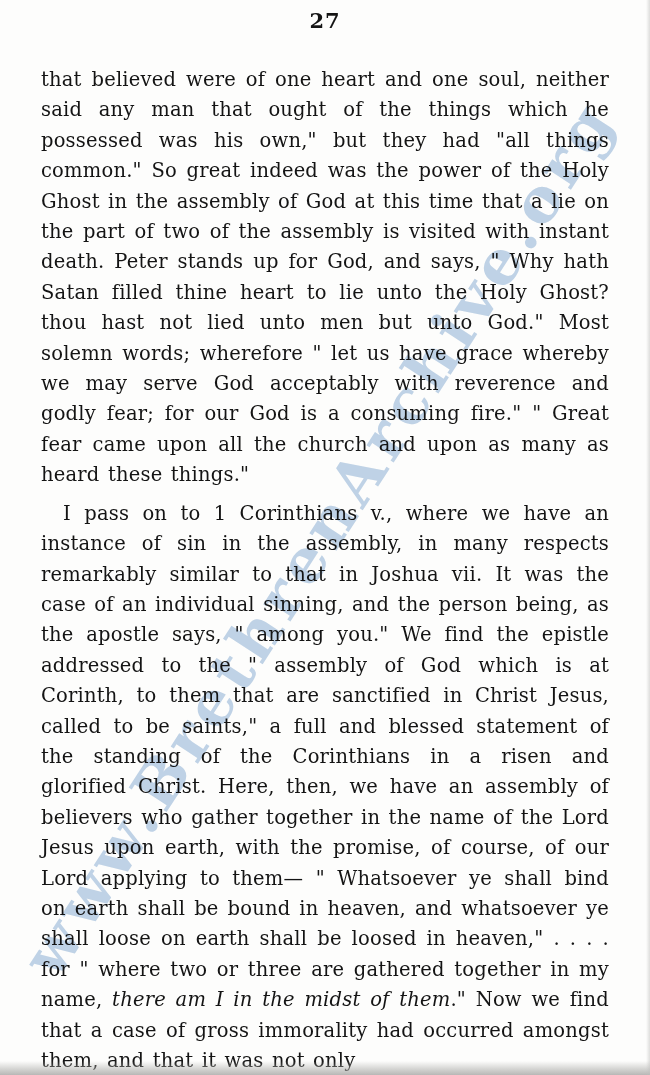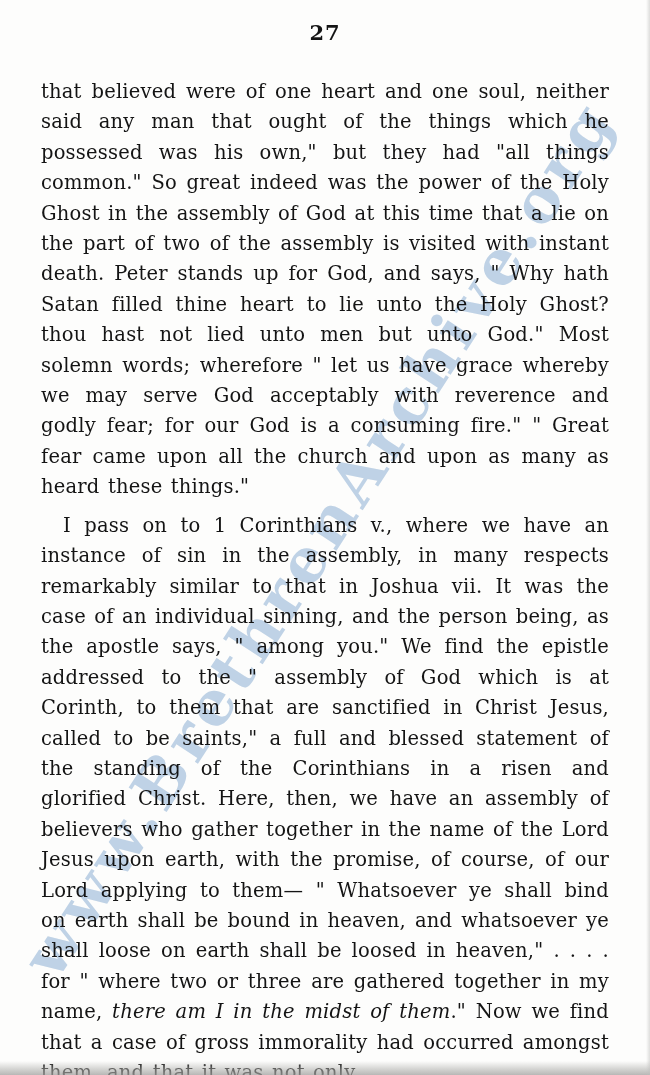--- a/index.html
+++ b/index.html
@@ -31,21 +31,21 @@
     z-index: 1;
     pointer-events: none;
     user-select: none;
   }
   .page-number {
     position: relative;
     z-index: 2;
     text-align: center;
     font-weight: bold;
     font-size: 21px;
-    padding-top: 20px;
+    padding-top: 8px;
     letter-spacing: 1px;
   }
   .body-text {
     position: relative;
     z-index: 2;
     padding: 24px 33px 0 33px;
     font-size: 19.5px;
     line-height: 30.4px;
     text-align: justify;
     letter-spacing: 0.2px;

